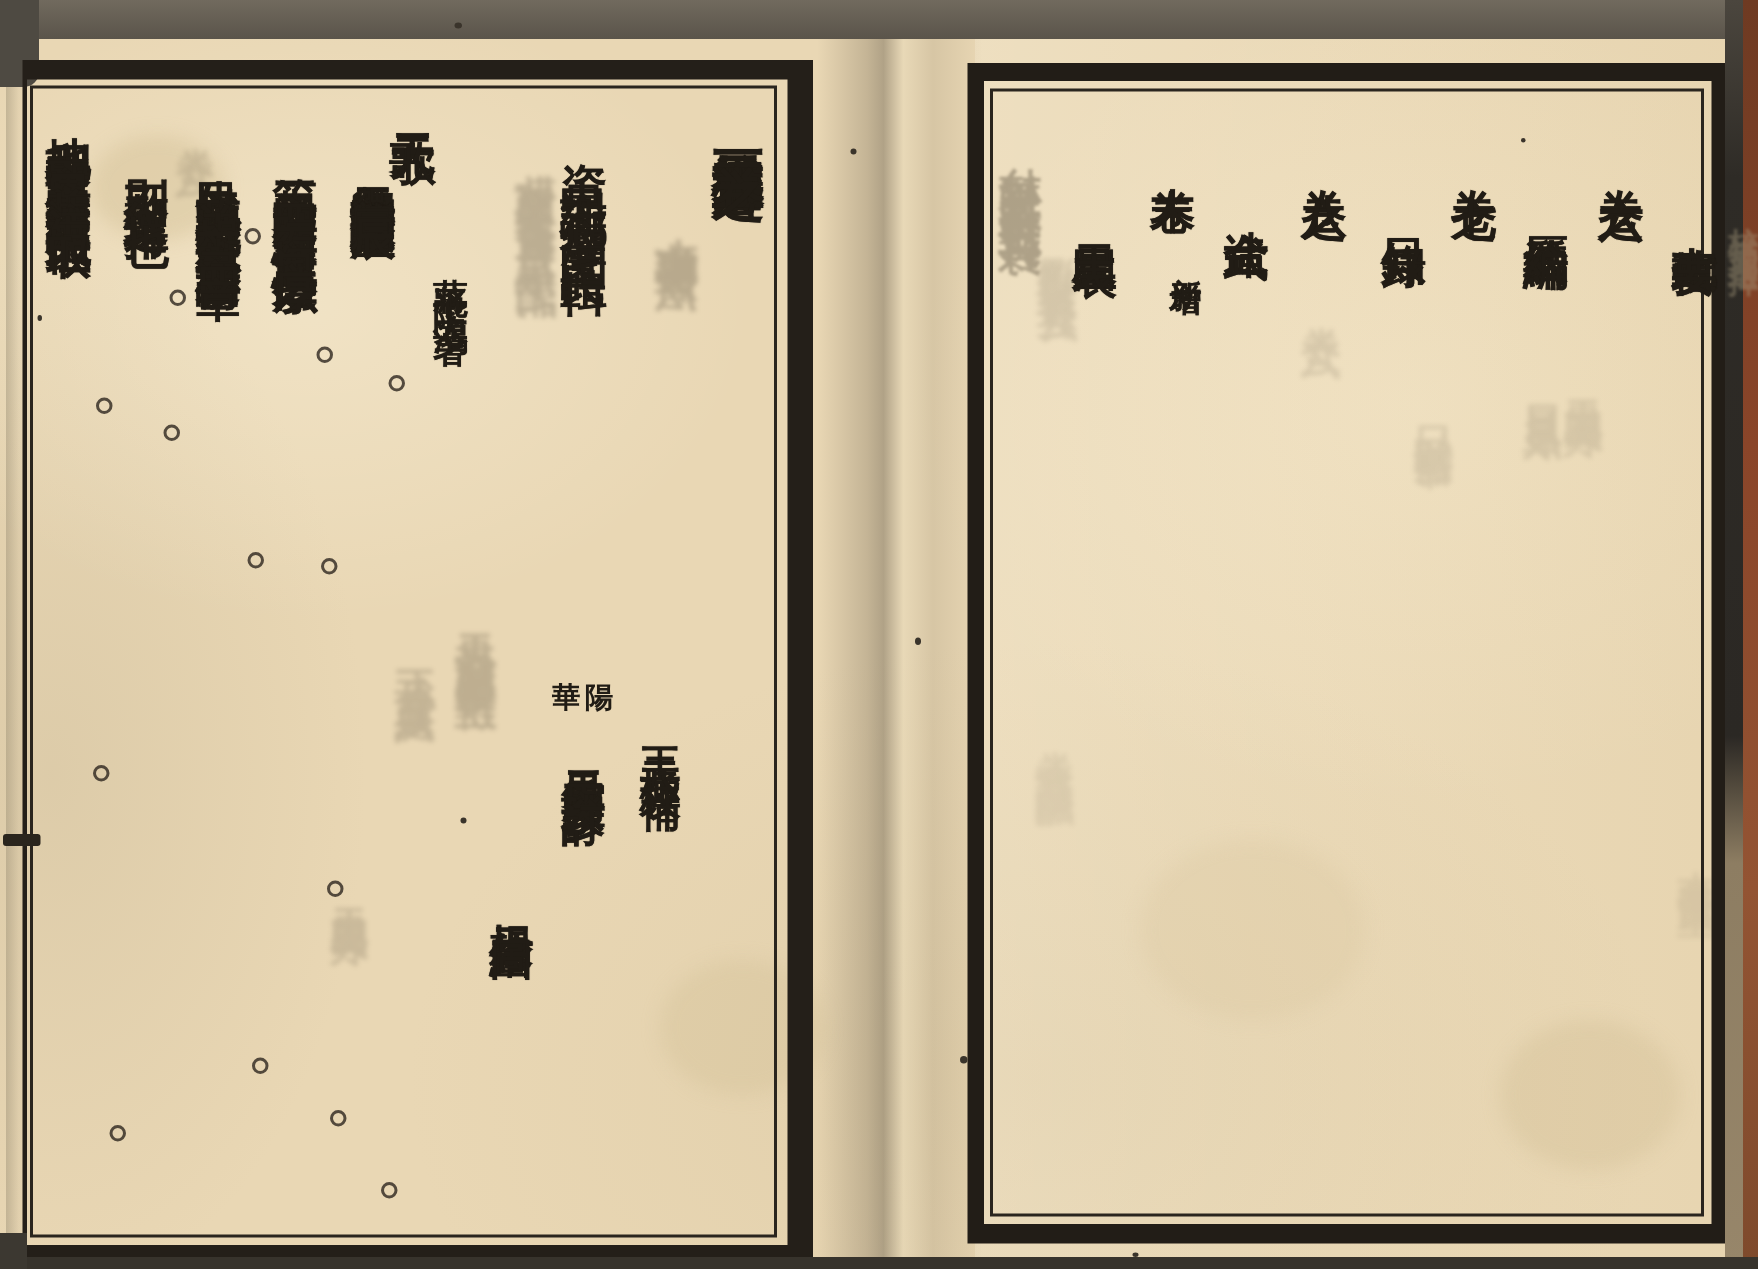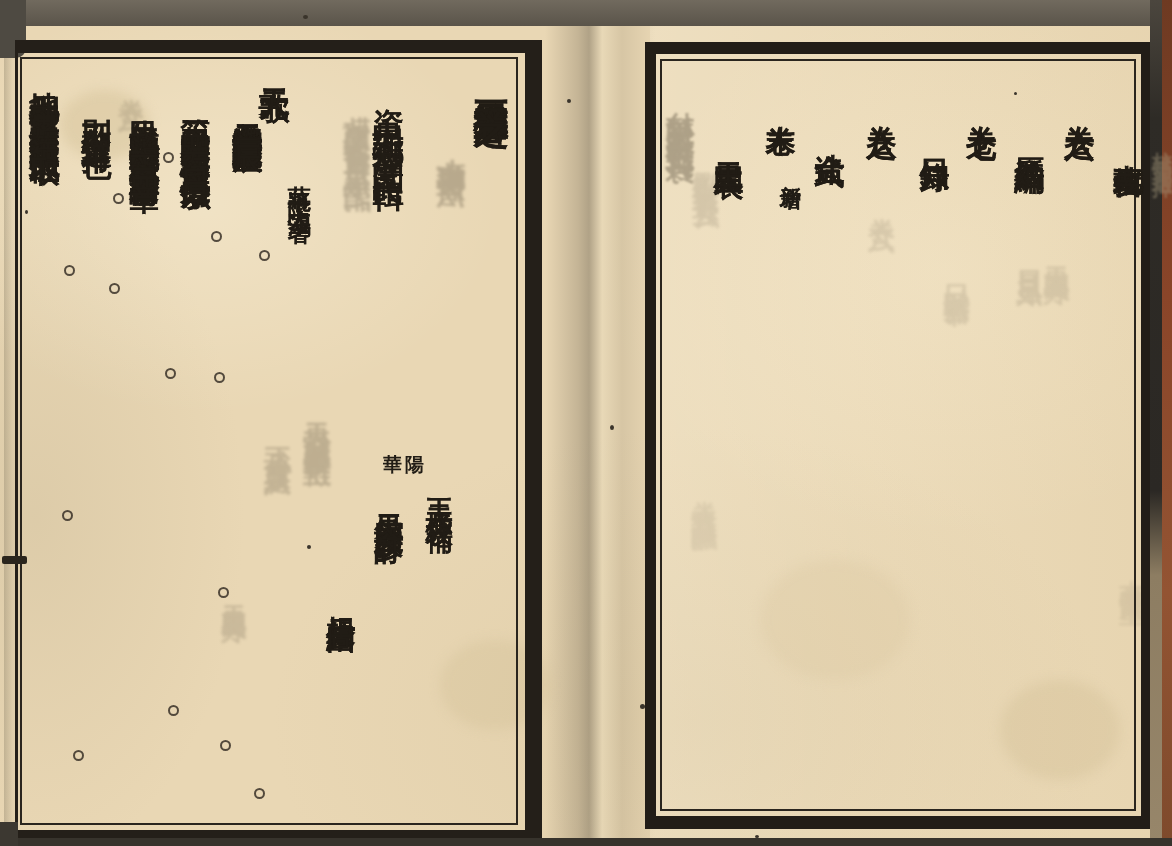--- a/index.html
+++ b/index.html
@@ -121,21 +121,21 @@
   <div class="frame lp-inner"></div>
   <div class="frame rp-outer"></div>
   <div class="frame rp-inner"></div>
 
   <div class="vcol" style="left:472px;top:74px;font-size:35px;letter-spacing:1px;">校補天元選擇辨正卷之一</div>
 
   <div class="vcol" style="left:424px;top:476px;font-size:27px;letter-spacing:7px;">王元極校補</div>
 
   <div class="vcol" style="left:371px;top:84px;font-size:31px;letter-spacing:9px;">資中謝鄉癯一圜氏輯</div>
 
-  <div class="hpair" style="left:382px;top:452px;">華陽</div>
+  <div class="hpair" style="left:367px;top:452px;">華陽</div>
 
   <div class="vcol" style="left:373px;top:490px;font-size:29px;letter-spacing:3px;">天昌館周宗璞參訂</div>
 
   <div class="vcol" style="left:325px;top:592px;font-size:29px;letter-spacing:3px;">楊天佑繪圖</div>
 
   <div class="vcol" style="left:257px;top:64px;font-size:31px;letter-spacing:3px;">天元歌</div>
   <div class="vcol" style="left:287px;top:167px;font-size:23px;letter-spacing:7px;">蔣平階大鴻著</div>
 
   <div class="vcol" style="left:231px;top:101px;font-size:30px;letter-spacing:1px;">
     <span>天元選擇章即劉</span><span class="small-inline">勰</span><span>新論所謂敬順昊天曆象日月星辰</span>

